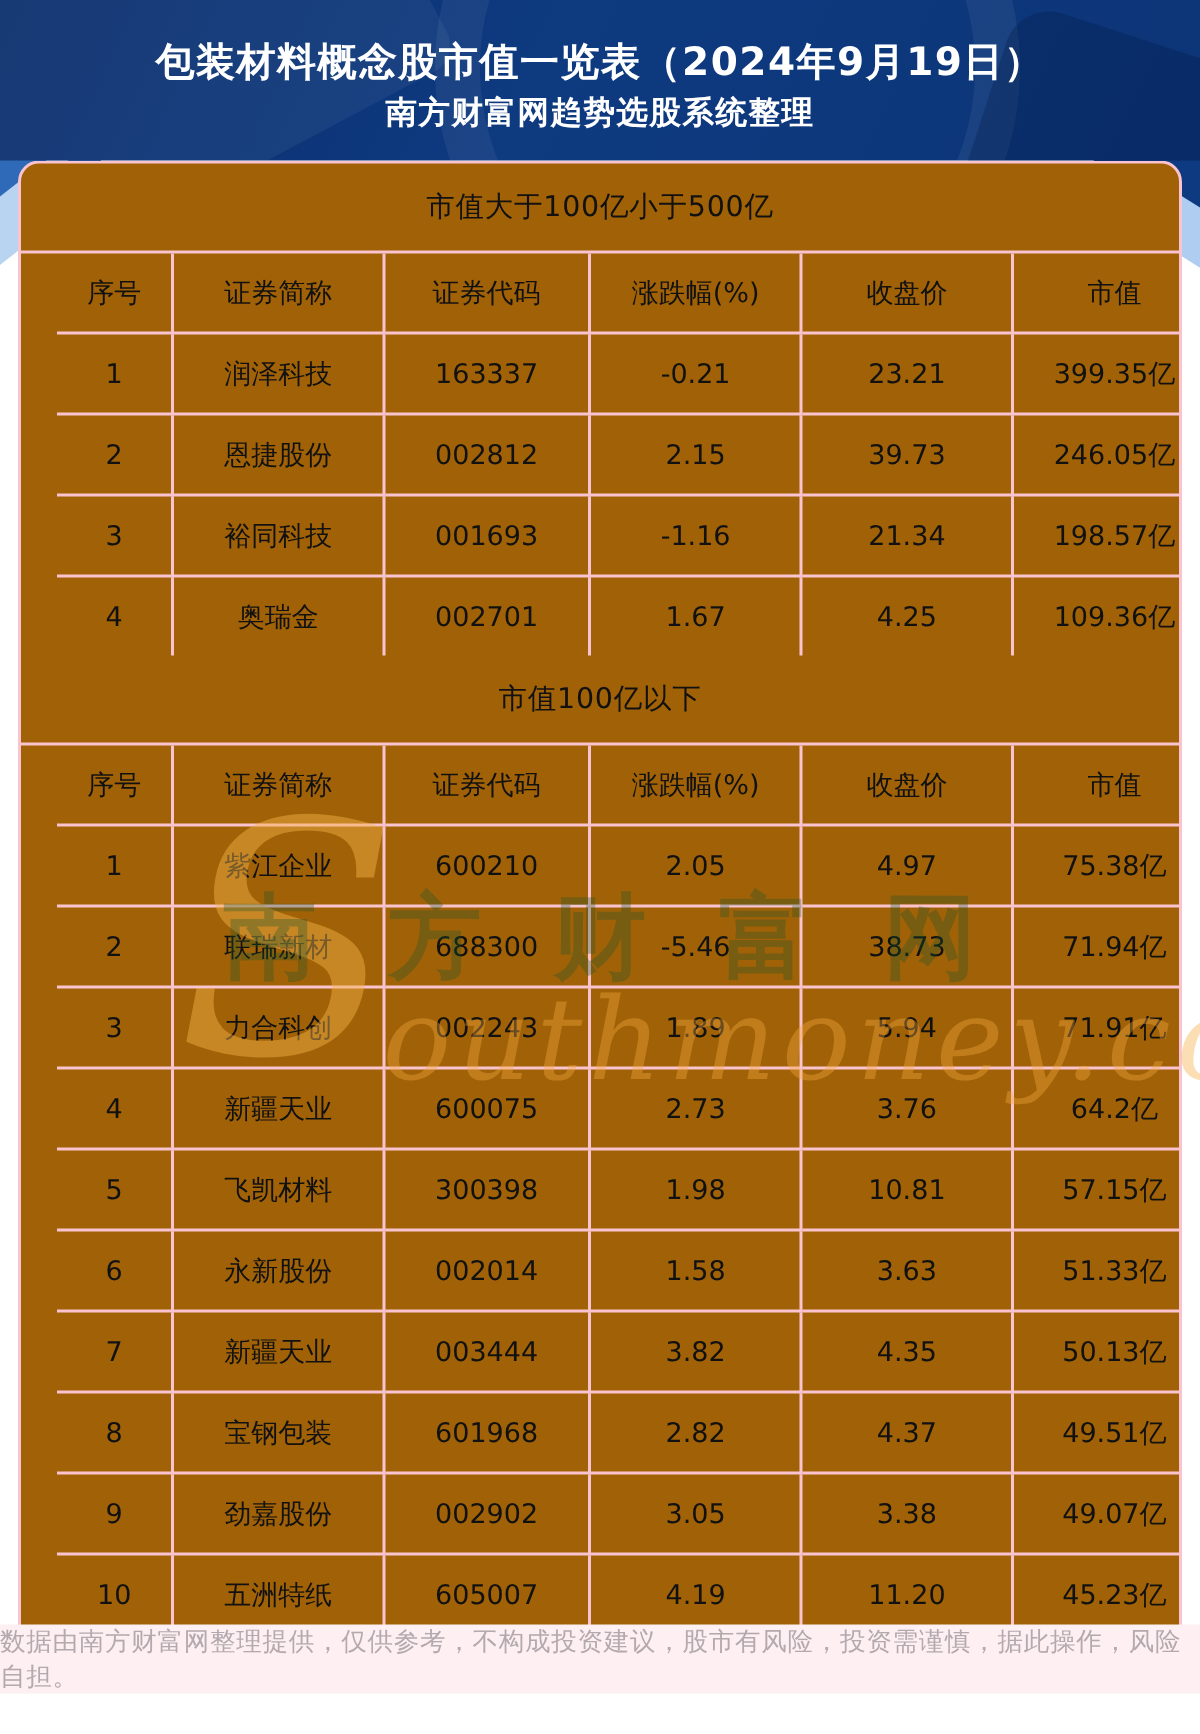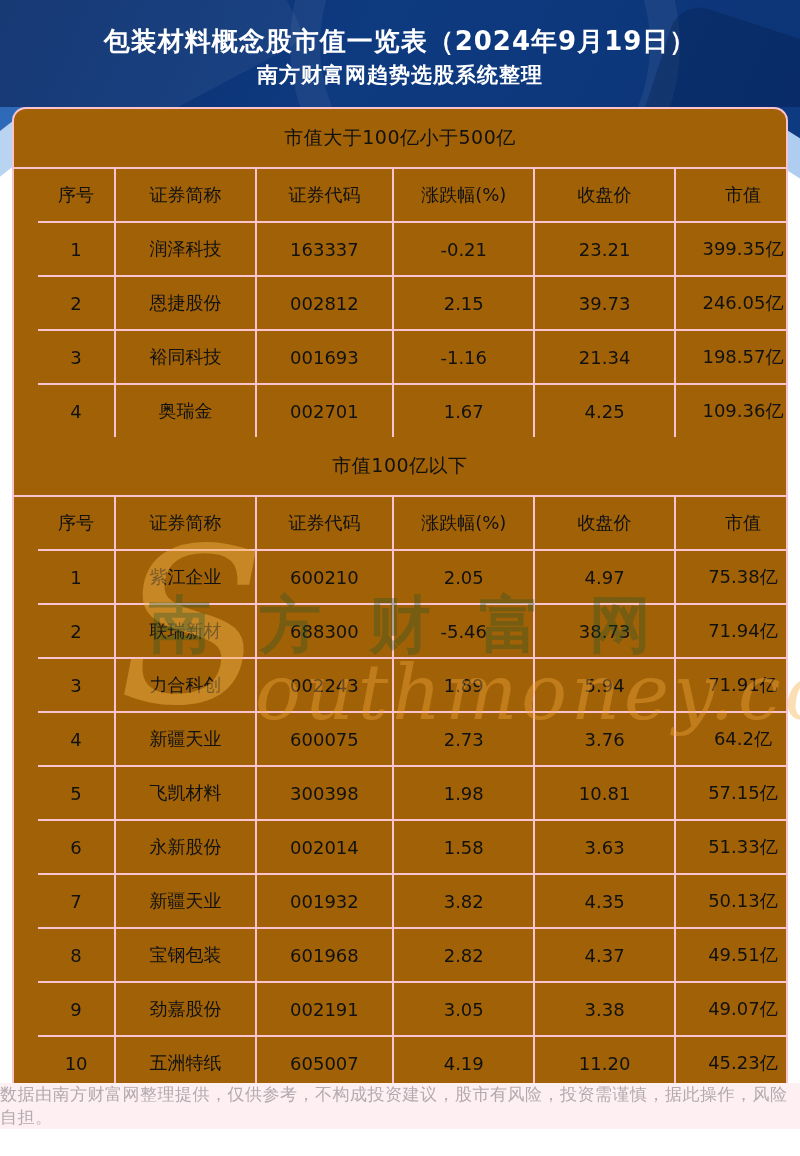--- a/index.html
+++ b/index.html
@@ -225,37 +225,37 @@
             <td>6</td>
             <td>永新股份</td>
             <td>002014</td>
             <td>1.58</td>
             <td>3.63</td>
             <td>51.33亿</td>
           </tr>
           <tr>
             <td>7</td>
             <td>新疆天业</td>
-            <td>001932</td>
+            <td>003444</td>
             <td>3.82</td>
             <td>4.35</td>
             <td>50.13亿</td>
           </tr>
           <tr>
             <td>8</td>
             <td>宝钢包装</td>
             <td>601968</td>
             <td>2.82</td>
             <td>4.37</td>
             <td>49.51亿</td>
           </tr>
           <tr>
             <td>9</td>
             <td>劲嘉股份</td>
-            <td>002191</td>
+            <td>002902</td>
             <td>3.05</td>
             <td>3.38</td>
             <td>49.07亿</td>
           </tr>
           <tr>
             <td>10</td>
             <td>五洲特纸</td>
             <td>605007</td>
             <td>4.19</td>
             <td>11.20</td>

